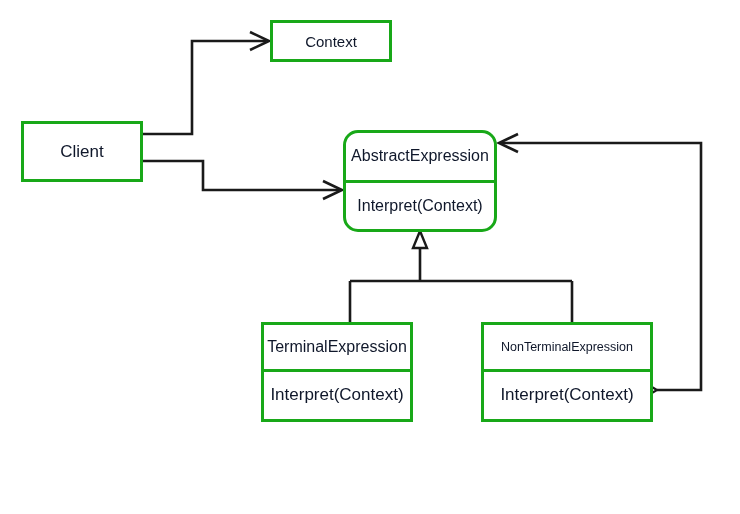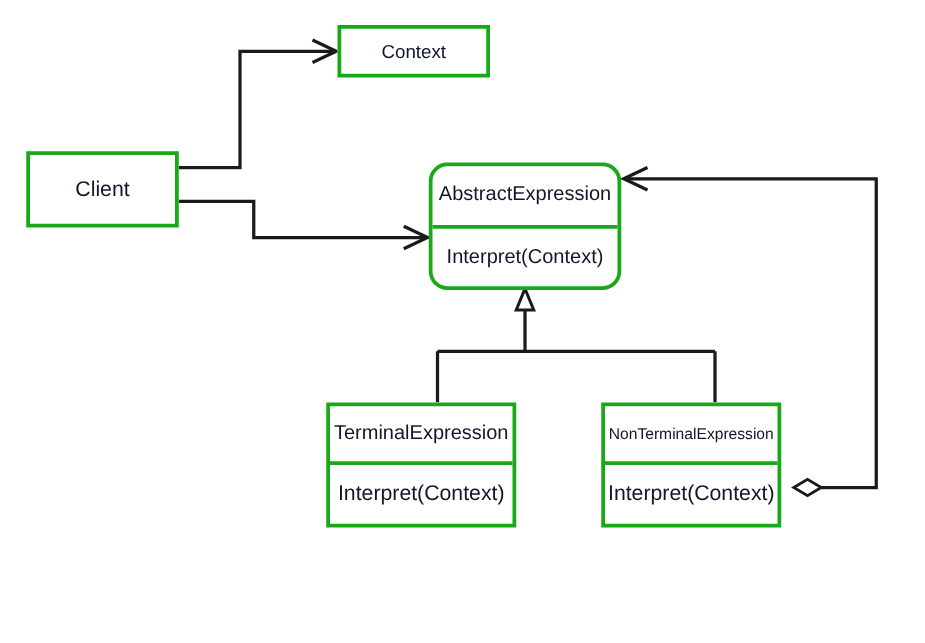--- a/index.html
+++ b/index.html
@@ -46,21 +46,21 @@
     padding: 0 3px;
   }
   .compartment.divided {
     border-bottom: 3px solid #18a818;
   }
   
   #class-client        { left: 21px;  top: 121px; width: 122px; height: 61px; }
   #class-context       { left: 270px; top: 20px;  width: 122px; height: 42px; }
   #class-abstract      { left: 343px; top: 130px; width: 154px; height: 102px; border-radius: 15px; }
   #class-terminal      { left: 261px; top: 322px; width: 152px; height: 100px; }
-  #class-nonterminal   { left: 481px; top: 322px; width: 144px; height: 100px; }
+  #class-nonterminal   { left: 481px; top: 322px; width: 172px; height: 100px; }
 
   #class-client  .compartment { height: 100%; font-size: 17px; text-align: right; }
   #class-context .compartment { height: 100%; font-size: 15px; }
 
   #class-abstract .c-name   { height: 51px; font-size: 16px; }
   #class-abstract .c-method { height: 48px; font-size: 16px; }
 
   #class-terminal .c-name   { height: 48px; font-size: 16px; }
   #class-terminal .c-method { height: 49px; font-size: 17px; }
 

